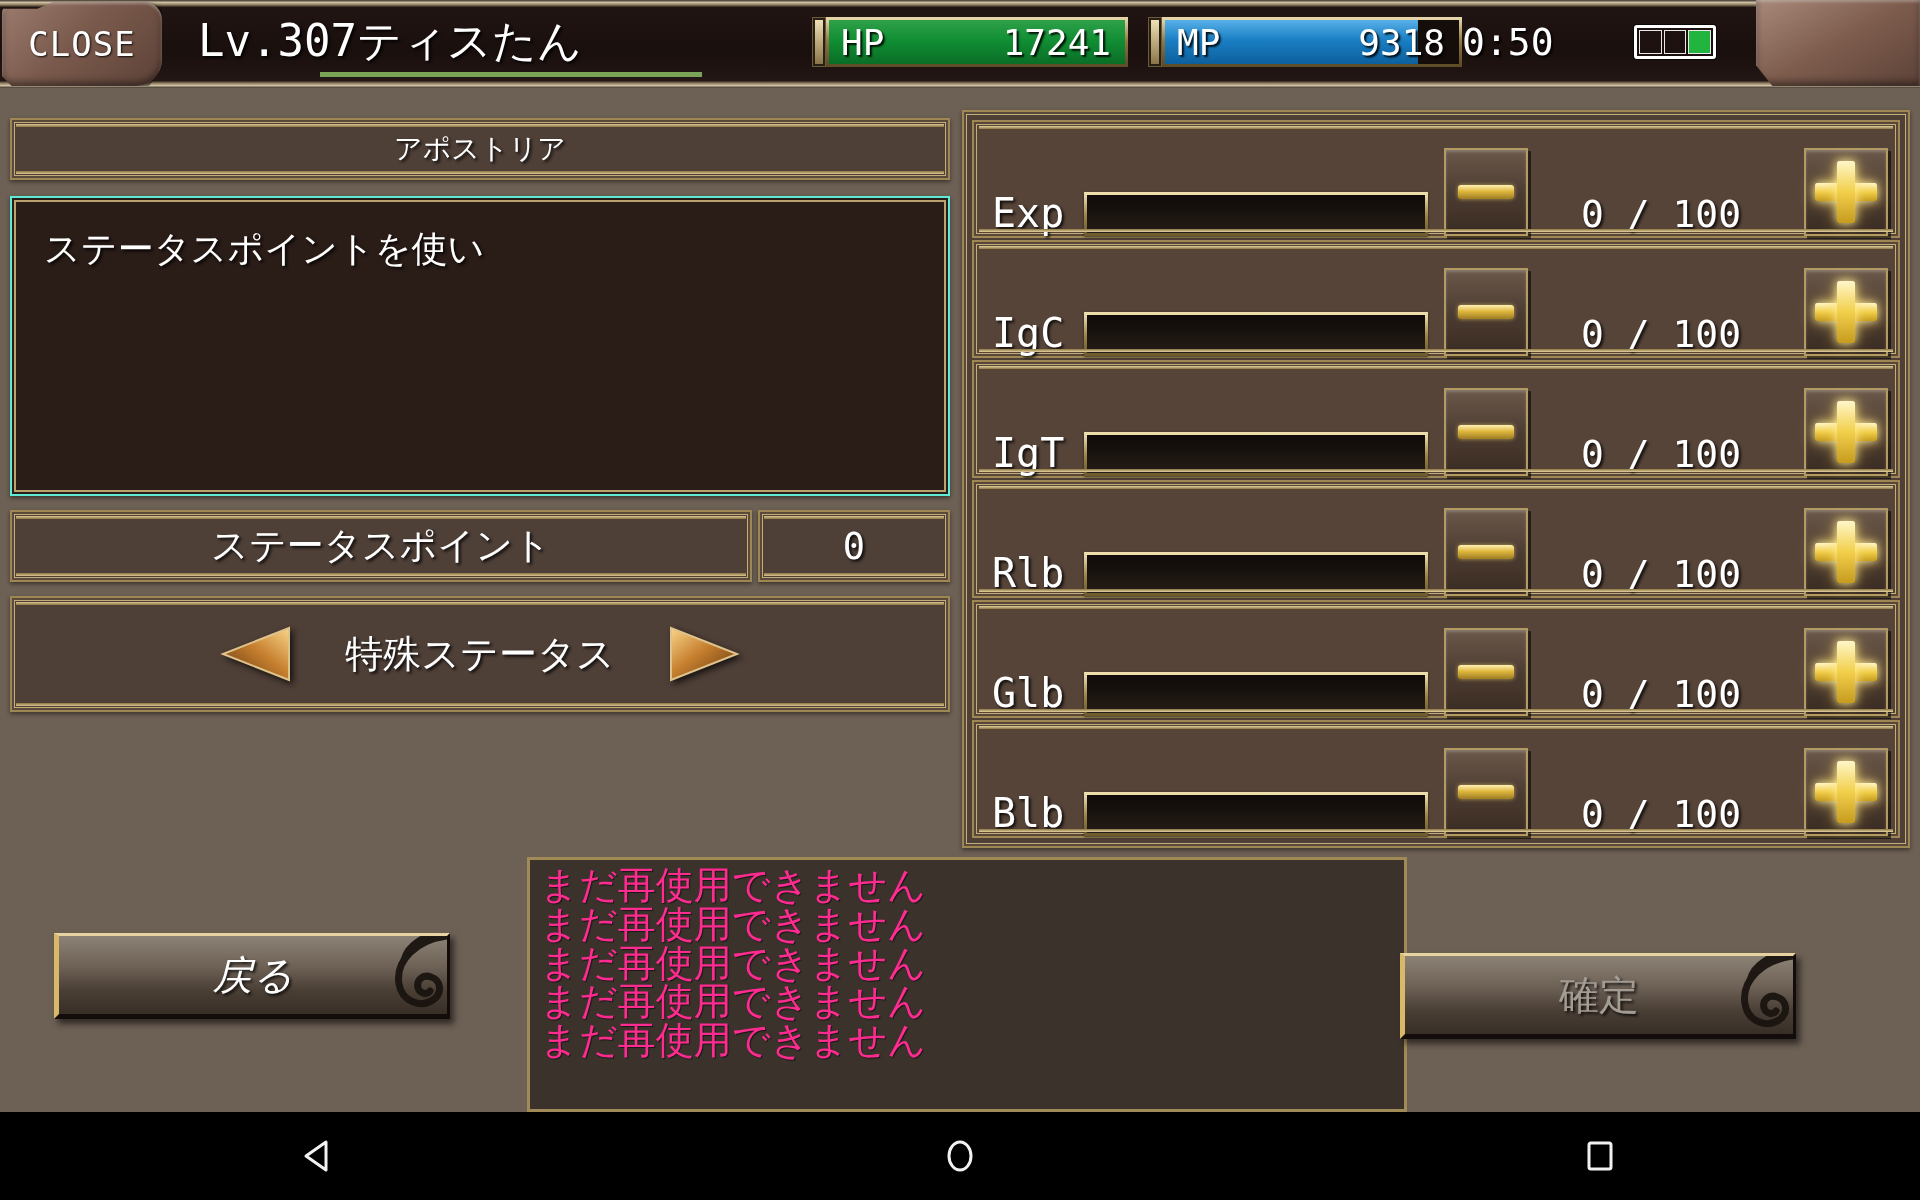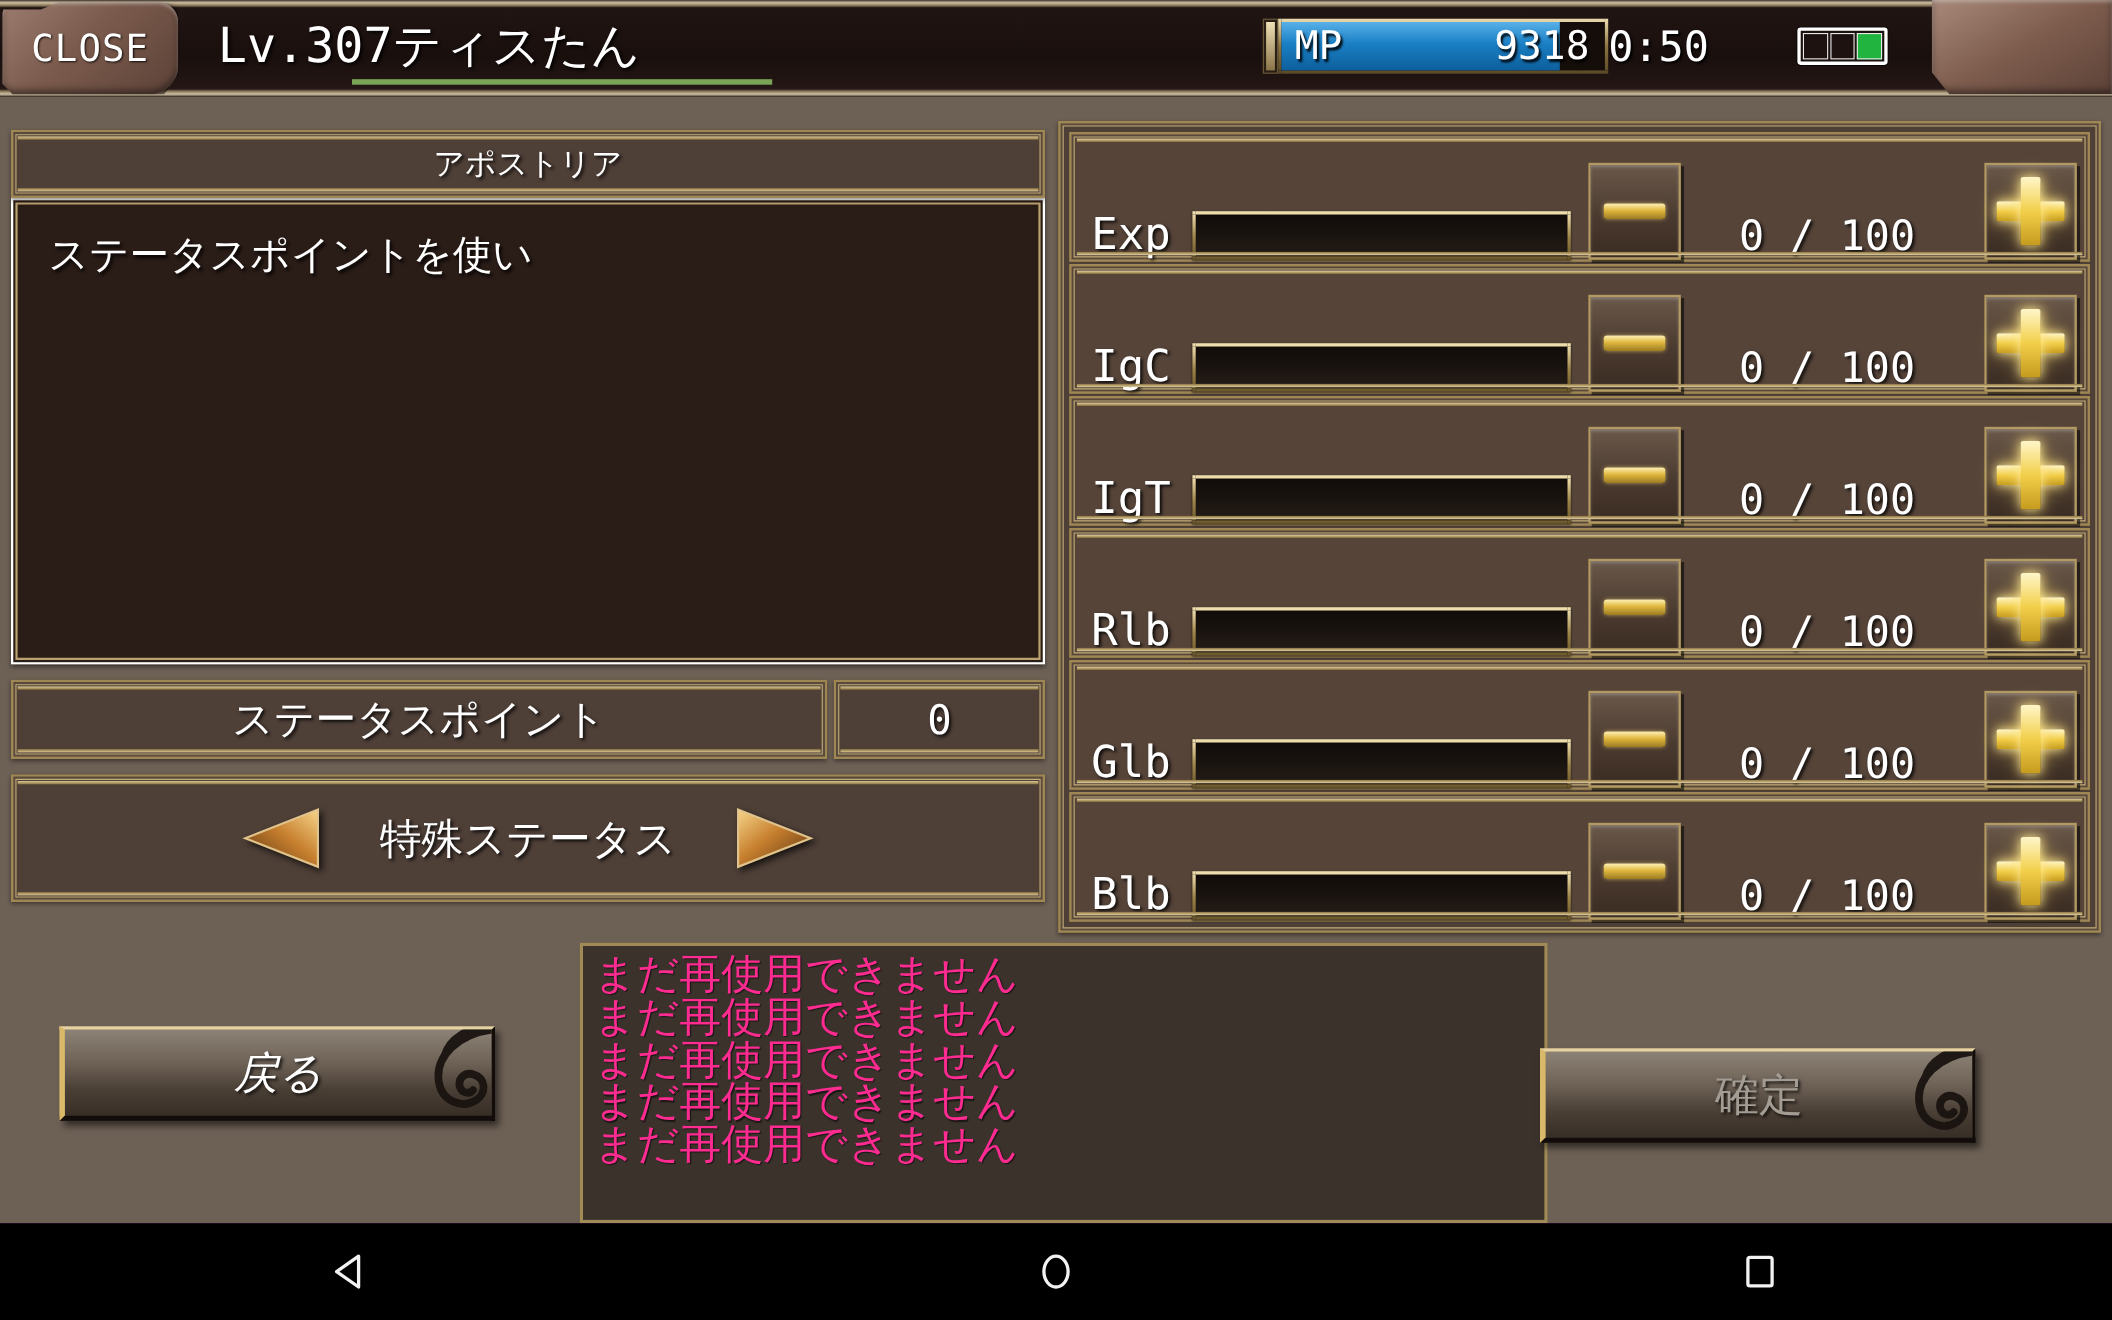--- a/index.html
+++ b/index.html
@@ -1,20 +1,20 @@
 <!DOCTYPE html>
 <html><head>
 <meta charset="utf-8">
 <style>
   html,body{margin:0;padding:0;background:#000;}
   body{width:1920px;height:1200px;overflow:hidden;
        font-family:"DejaVu Sans","Liberation Sans",sans-serif;}
 
   
-  #screen{position:relative;width:1920px;height:1200px;background:#a21caf;overflow:hidden;}
+  #screen{position:relative;width:1920px;height:1200px;background:#c4b5fd;overflow:hidden;}
 
   
   #game{position:absolute;left:0;top:0;width:1920px;height:1112px;
         background:#6d6055;overflow:hidden;}
 
   
   #header{position:absolute;left:0;top:0;width:1920px;height:88px;
           background:#1d1210;}
   #header .hdr-top-rule{position:absolute;left:0;top:0;width:100%;height:7px;
           background:linear-gradient(#3b3129,#cdbfa4 35%,#8d7a5c 70%,#2a211b);}
@@ -90,22 +90,22 @@
        background:linear-gradient(#d8c694,#8d7540);pointer-events:none;}
   .orn::after{content:"";position:absolute;left:4px;right:4px;bottom:4px;height:3px;
        background:linear-gradient(#8d7540,#d8c694);pointer-events:none;}
 
   
   #left-col{position:absolute;left:10px;top:118px;width:940px;}
 
   #title-panel{height:62px;display:flex;align-items:center;justify-content:center;}
   #title-panel .t{color:#fff;font-size:28px;text-shadow:2px 2px 3px rgba(0,0,0,.85);text-align:center;}
 
-  #desc-panel{margin-top:0;height:424px;background:#2a1c17;
-    border:2px solid #ffffff;box-sizing:border-box;
+  #desc-panel{margin-top:16px;height:300px;background:#2a1c17;
+    border:2px solid #5eead4;box-sizing:border-box;
     box-shadow:inset 0 0 0 2px #2a1c17, inset 0 0 0 4px #b9a270, inset 0 0 0 6px #2a1c17,
                0 2px 4px rgba(0,0,0,.45);
     padding:28px 32px;}
   #desc-panel p{margin:0;color:#fff;font-size:36px;line-height:1.26;
     text-shadow:2px 2px 3px rgba(0,0,0,.85);}
 
   #sp-row{margin-top:14px;height:72px;display:flex;}
   #sp-label-box{flex:0 0 742px;display:flex;align-items:center;justify-content:center;text-align:right;}
   #sp-label-box .t{color:#fff;font-size:37px;text-shadow:2px 2px 3px rgba(0,0,0,.85);}
   #sp-value-box{flex:1;margin-left:6px;display:flex;align-items:center;justify-content:center;}
@@ -201,20 +201,32 @@
       <div class="hdr-inner"></div>
       <div class="hdr-bot-rule"></div>
 
       <div id="close-tab">
         <span>CLOSE</span>
       </div>
 
       <div id="player-name">Lv.307ティスたん</div>
       <div id="exp-underline" style="background: rgb(122, 165, 88);"></div>
 
+      <div class="gauge-wrap" id="hp-wrap">
+        <div class="gauge-pips">
+            <i></i>
+          </div>
+        <div class="gauge-frame" id="hp-frame">
+          <div class="gauge-fill" id="hp-fill" style="width: 100%;"></div>
+          <div class="gauge-txt">
+            <span class="lbl">HP</span>
+            <span class="val">17241</span>
+          </div>
+        </div>
+      </div>
 
       <div class="gauge-wrap" id="mp-wrap">
         <div class="gauge-pips">
             <i></i>
           </div>
         <div class="gauge-frame" id="mp-frame">
           <div class="gauge-fill" id="mp-fill" style="width: 86%;"></div>
           <div class="gauge-txt">
             <span class="lbl">MP</span>
             <span class="val">9318</span>

